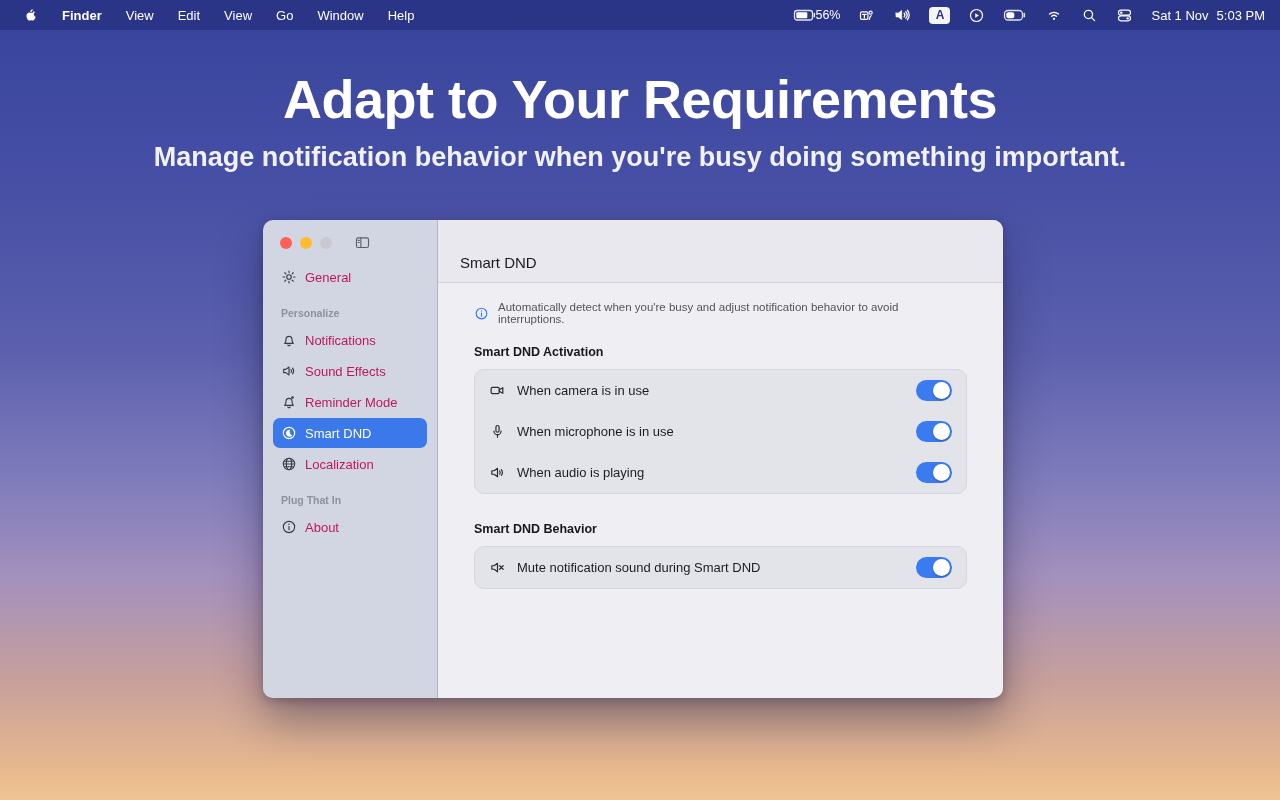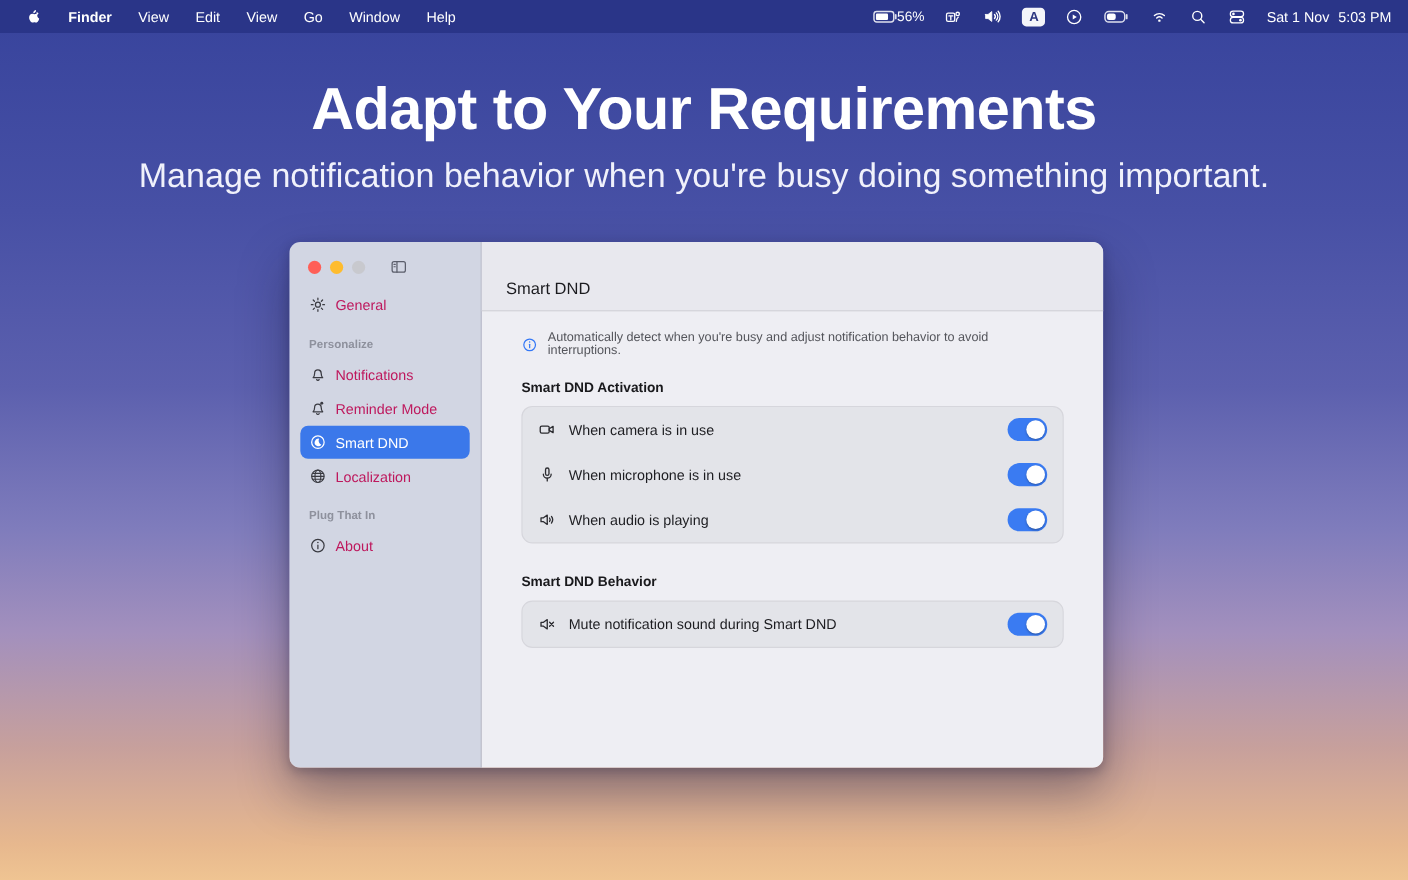--- a/index.html
+++ b/index.html
@@ -30,21 +30,21 @@
   .input-src {
     width:21px; height:17px; background:#f4f5f9; border-radius:4px;
     color:#2c3680; font-weight:bold; font-size:12px;
     display:flex; align-items:center; justify-content:center;
   }
   .clock { font-size:13px; display:flex; gap:8px; padding:0 2px 0 6px; }
 
   
   .hero { position:absolute; top:68px; left:0; right:0; text-align:center; color:#fff; }
   .hero h1 { font-size:54px; font-weight:800; letter-spacing:-0.5px; }
-  .hero p { margin-top:12px; font-size:31px; font-weight:400; color:#f0f1fb;text-align:center; }
+  .hero p { margin-top:12px; font-size:27px; font-weight:700; color:#f0f1fb;text-align:center; }
 
   
   .window {
     position:absolute; left:263px; top:220px; width:740px; height:478px;
     border-radius:10px; overflow:hidden; display:flex;
     box-shadow:0 22px 45px rgba(20,20,50,.40), 0 3px 10px rgba(20,20,50,.25);
   }
   .sidebar {
     width:175px; flex:none; background:#d2d6e3;
     border-right:1px solid #b3b5c2; display:flex; flex-direction:column;
@@ -223,20 +223,28 @@
       <div class="nav-label">Personalize</div>
 
       <div class="nav-item">
         <svg width="16" height="16" viewBox="0 0 24 24" fill="none" stroke="currentColor" stroke-width="1.7" stroke-linejoin="round" stroke-linecap="round">
           <path d="M5.5 17h13c-1.4-1.5-2-3.3-2-5.8 0-2.7-1.9-4.7-4.5-4.7s-4.5 2-4.5 4.7c0 2.5-.6 4.3-2 5.8z"></path>
           <path d="M10.3 19.5a1.8 1.8 0 0 0 3.4 0"></path>
         </svg>
         <span>Notifications</span>
       </div>
 
+      <div class="nav-item">
+        <svg width="16" height="16" viewBox="0 0 24 24" fill="none" stroke="currentColor" stroke-width="1.7" stroke-linejoin="round" stroke-linecap="round">
+          <path d="M4 9.5v5h3.2L12 18V6L7.2 9.5H4z"></path>
+          <path d="M15 9.8a3.7 3.7 0 0 1 0 4.4"></path>
+          <path d="M17.4 7.8a7 7 0 0 1 0 8.4"></path>
+        </svg>
+        <span>Sound Effects</span>
+      </div>
 
       <div class="nav-item">
         <svg width="16" height="16" viewBox="0 0 24 24" fill="none" stroke="currentColor" stroke-width="1.7" stroke-linejoin="round" stroke-linecap="round">
           <path d="M5.5 17h13c-1.4-1.5-2-3.3-2-5.8 0-2.7-1.9-4.7-4.5-4.7s-4.5 2-4.5 4.7c0 2.5-.6 4.3-2 5.8z"></path>
           <path d="M10.3 19.5a1.8 1.8 0 0 0 3.4 0"></path>
           <circle cx="17.3" cy="5.3" r="2" fill="currentColor" stroke="none"></circle>
         </svg>
         <span>Reminder Mode</span>
       </div>
 

